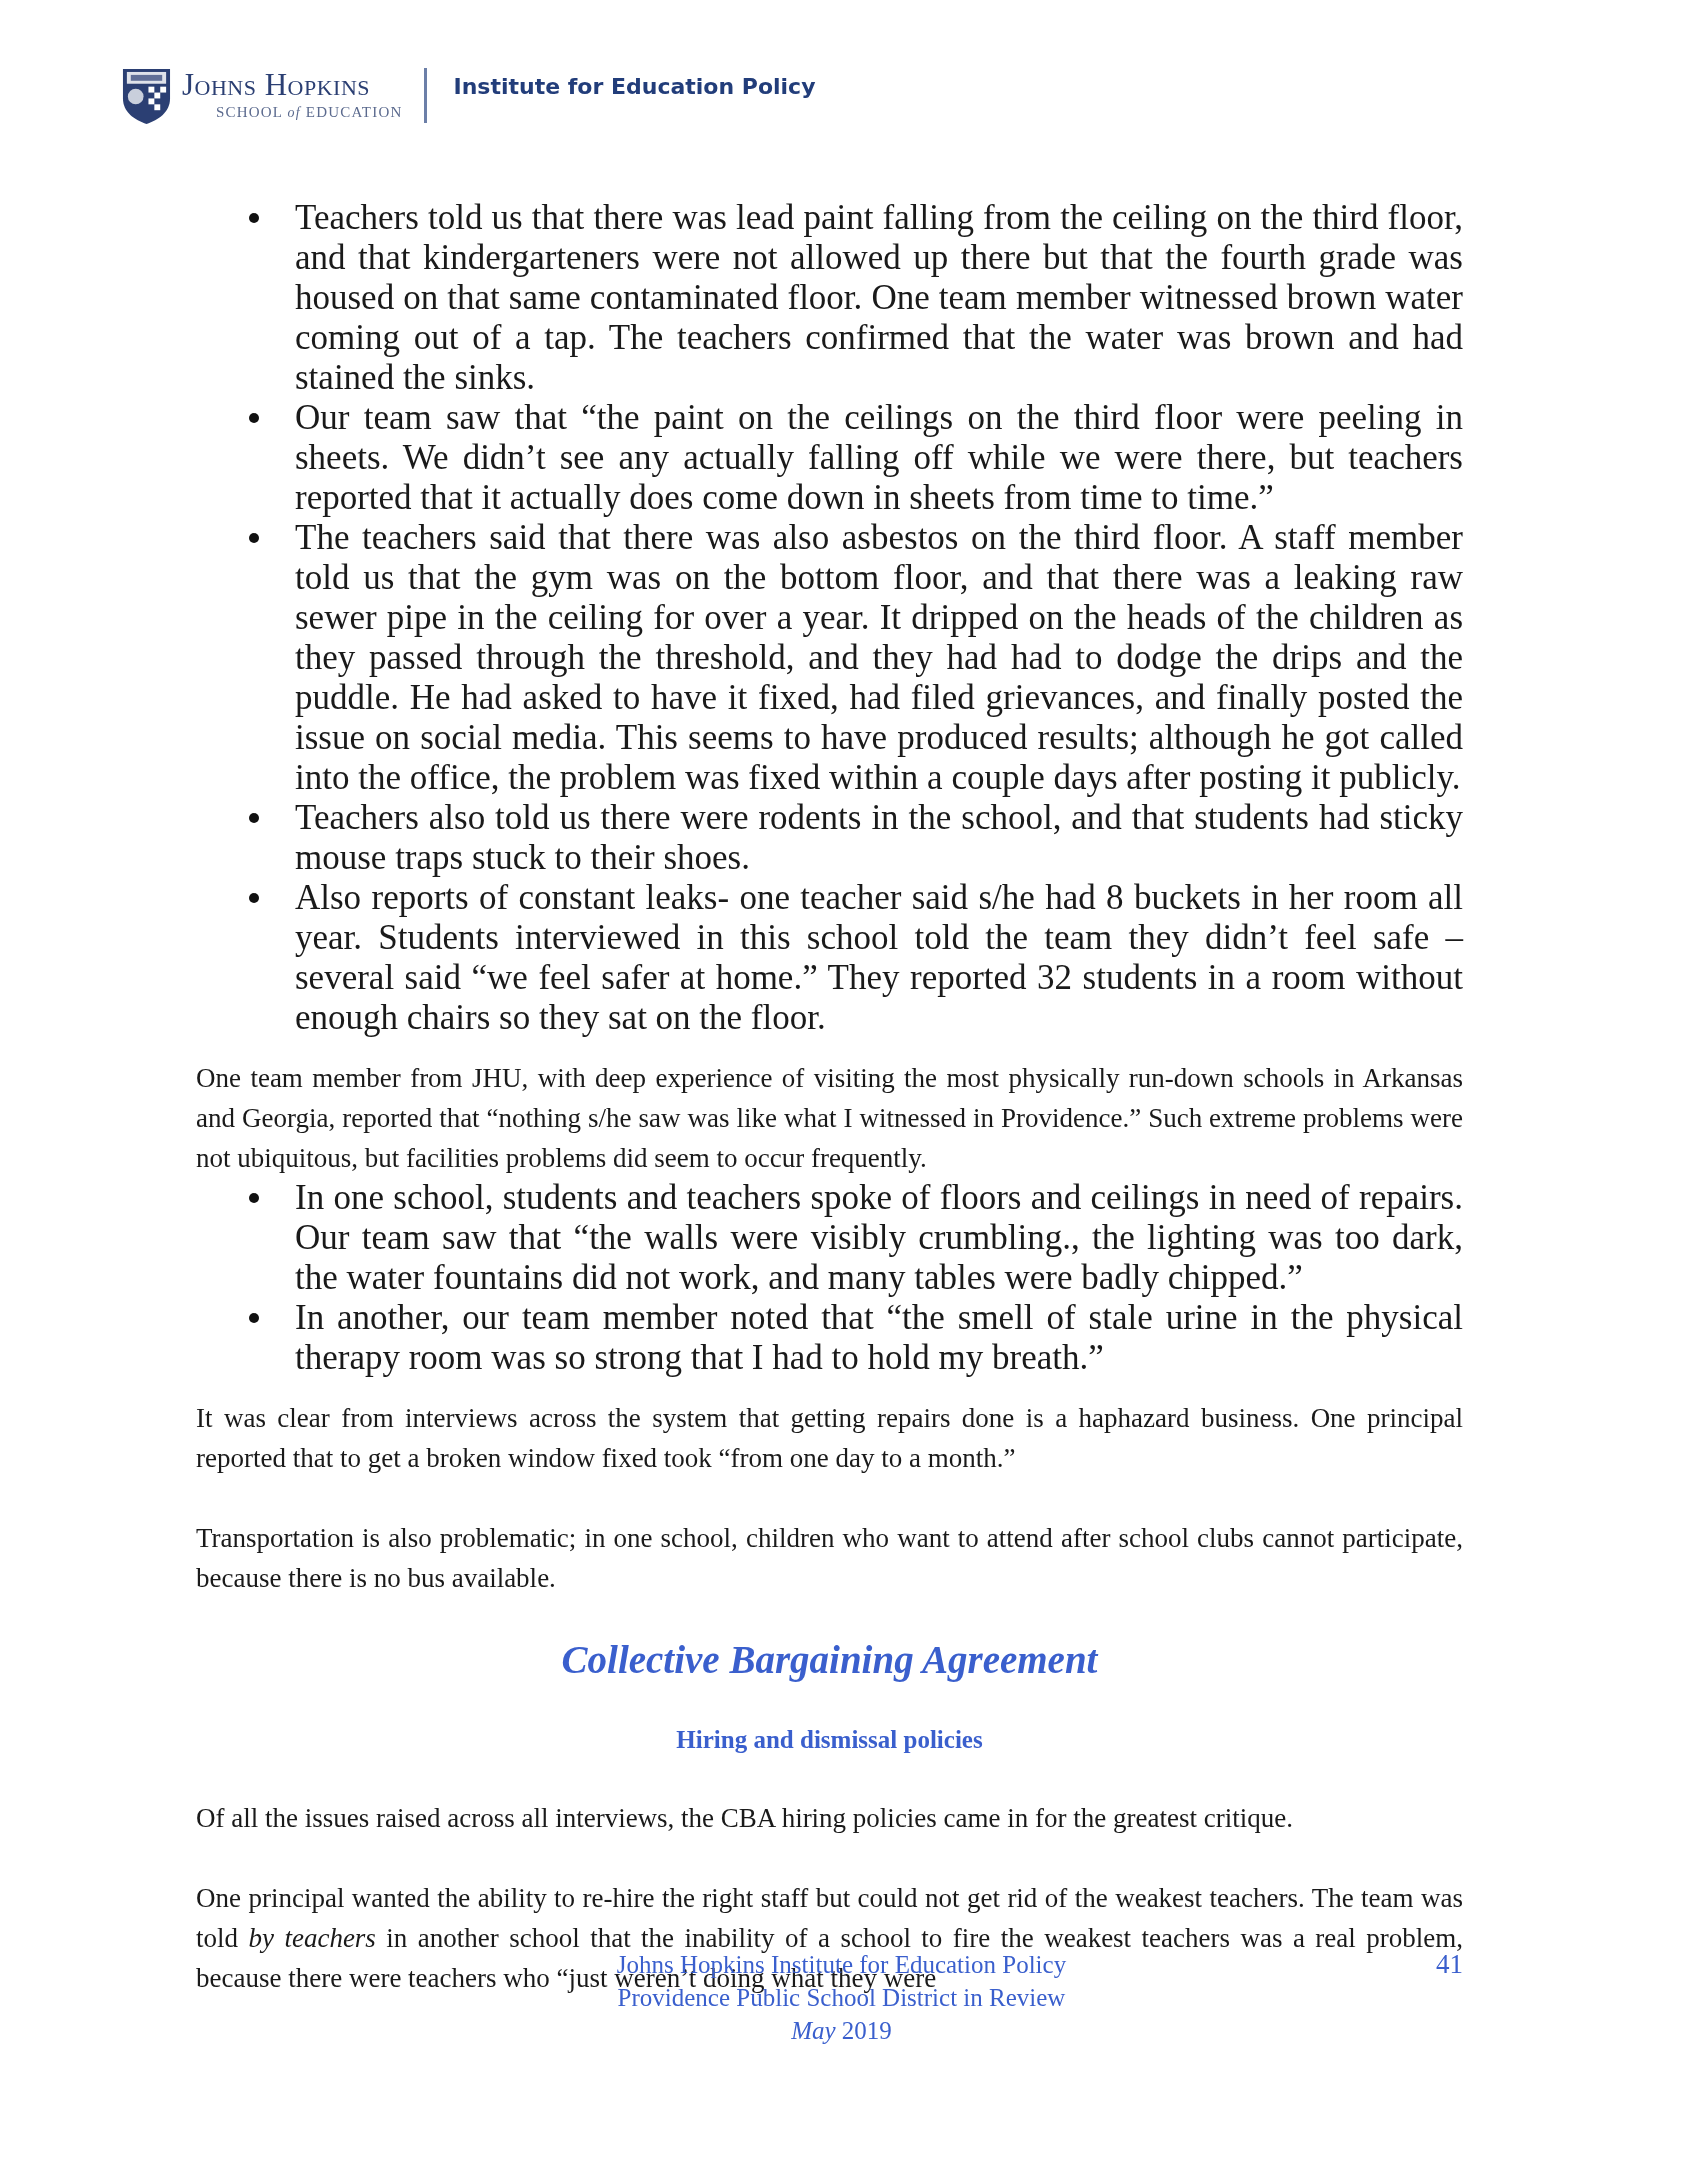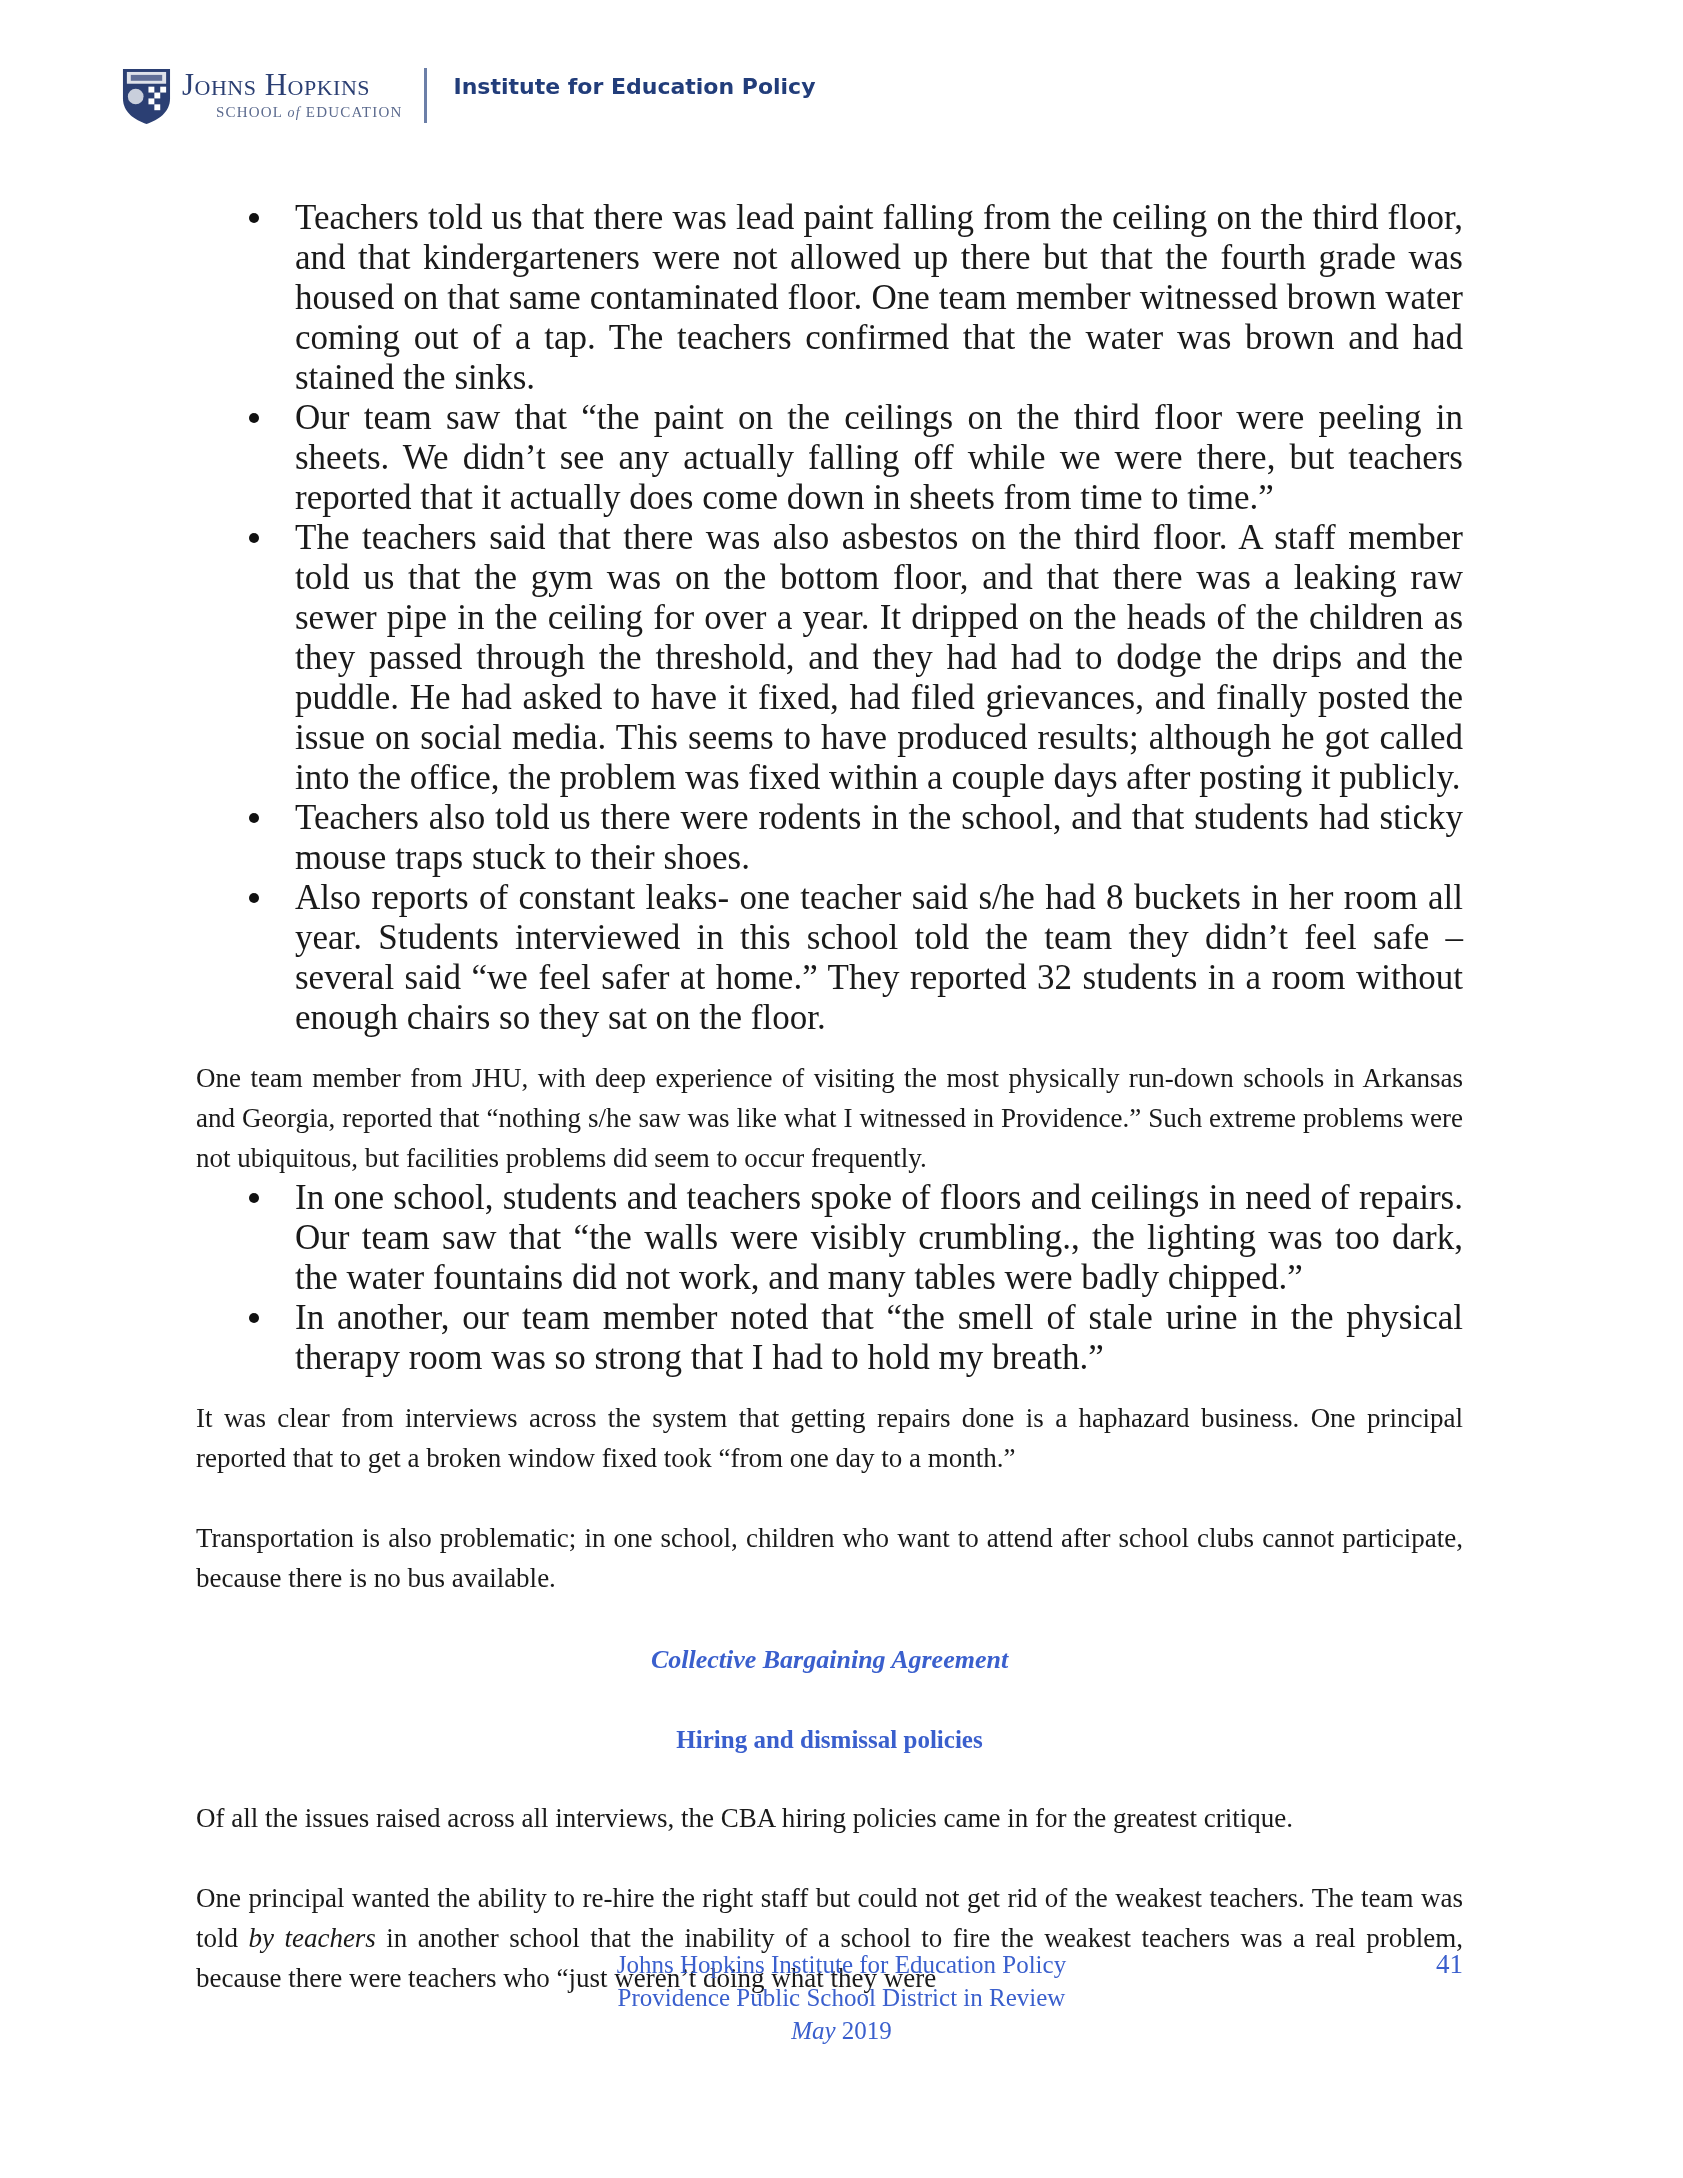--- a/index.html
+++ b/index.html
@@ -18,21 +18,21 @@
 
   
   .content { position: absolute; left: 196px; top: 198px; width: 1267px; }
   .p { font-size: 27px; line-height: 40px; text-align: justify; margin: 0; }
   ul.bullets { list-style: none; margin: 0; padding: 0; }
   ul.bullets li { position: relative; padding-left: 99px; font-size: 35px; line-height: 40px; text-align: justify; }
   ul.bullets li .dot { position: absolute; left: 53px; top: 15px; width: 10px; height: 10px; border-radius: 50%; background: #111; }
   .gap-s { height: 20px; }
   .gap-m { height: 40px; }
 
-  .h1 { text-align: center; color: #3a5fcd; font-style: italic; font-size: 26px; line-height: 44px; margin: 0; }
+  .h1 { text-align: center; color: #3a5fcd; font-style: italic; font-size: 39px; line-height: 44px; margin: 0; }
   .h2 { text-align: center; color: #3a5fcd; font-size: 25px; line-height: 36px; margin: 0; }
 
   
   .footer { position: absolute; left: 0; width: 1683px; top: 1948px; text-align: center; color: #3a5fcd; font-size: 25px; line-height: 33px; }
   .footer .f-date { font-style: italic; }
   .page-num { position: absolute; left: 1436px; top: 1948px; color: #3a5fcd; font-size: 27px; line-height: 33px; }
 </style>
 </head>
 <body>
 

